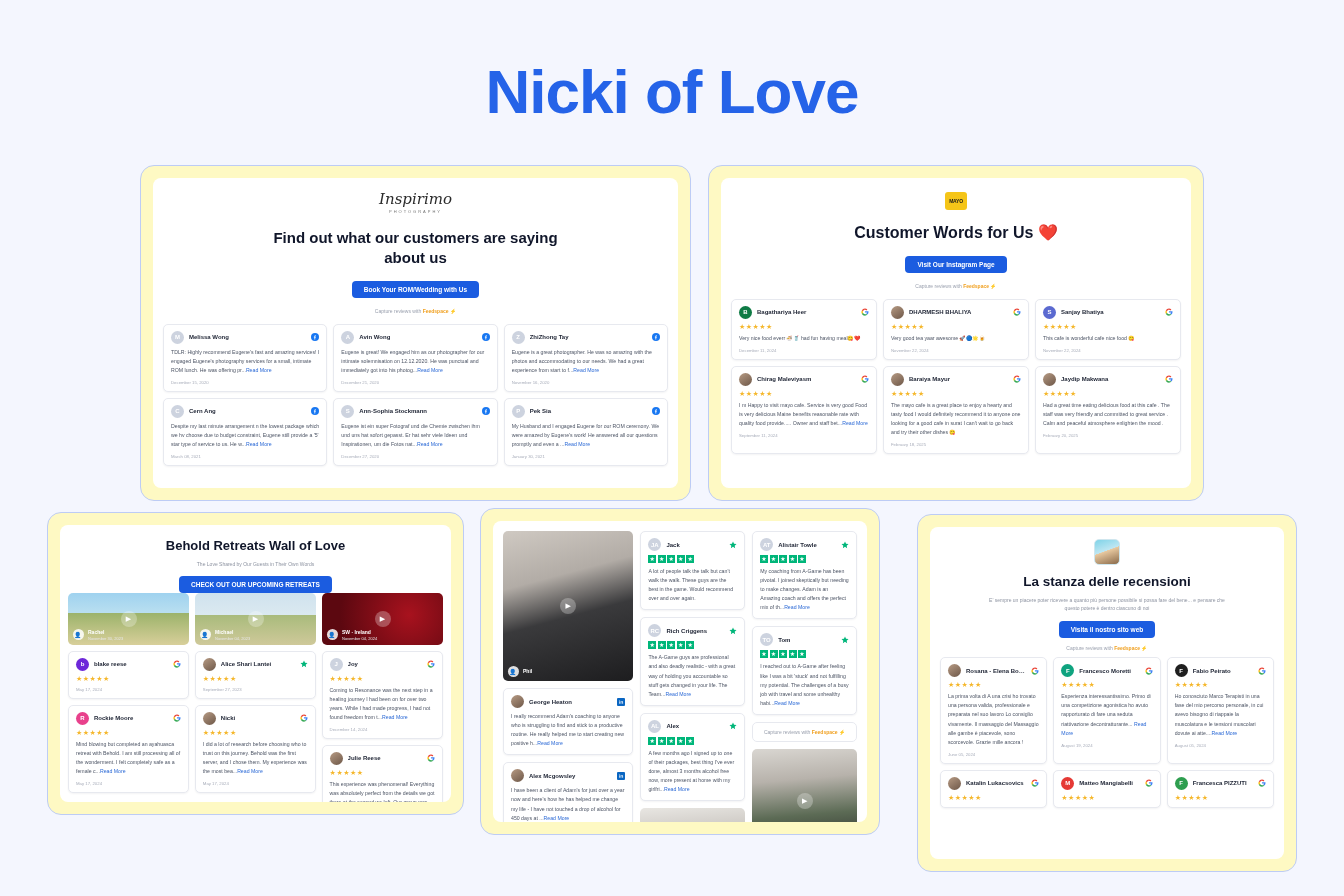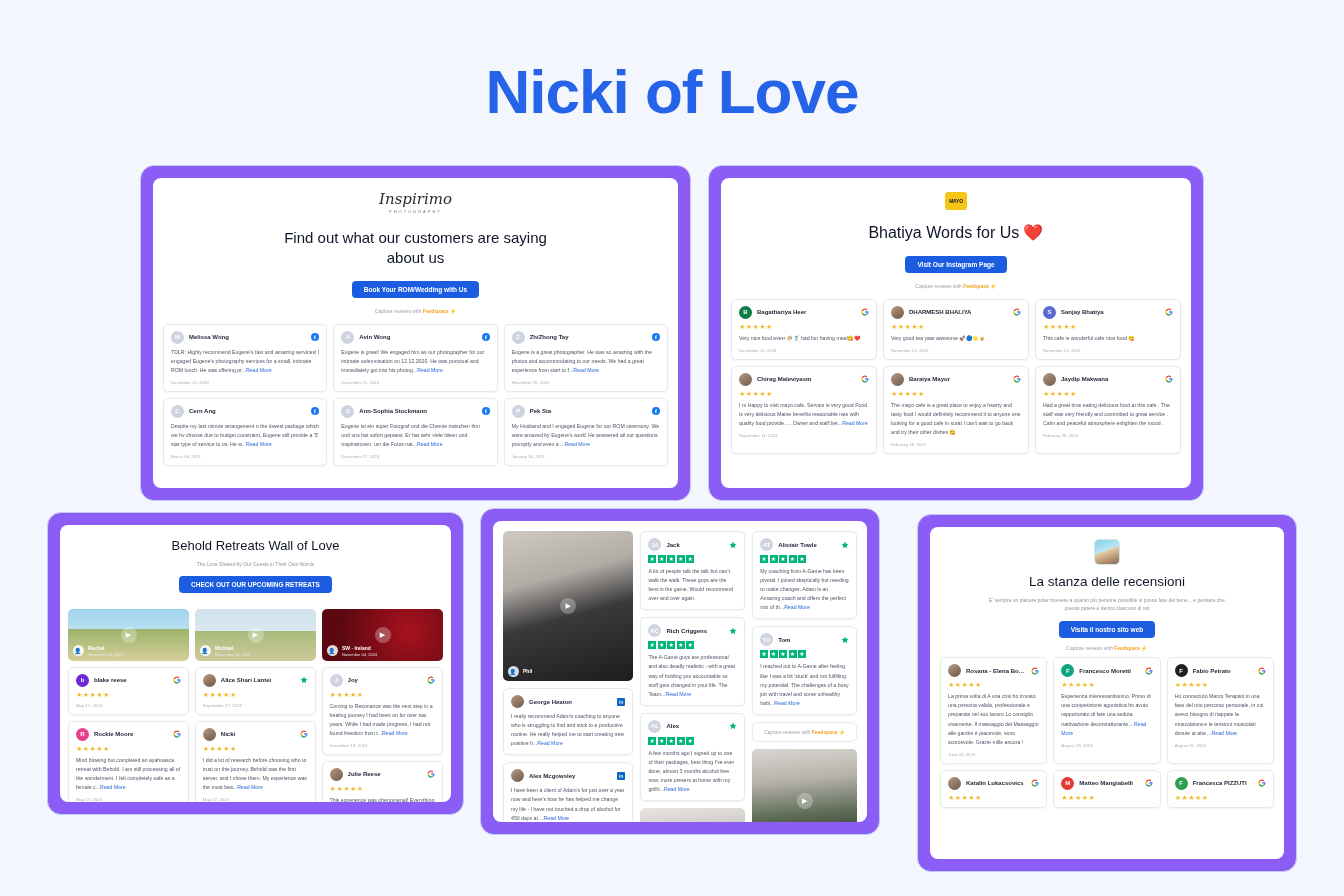--- a/index.html
+++ b/index.html
@@ -18,21 +18,21 @@
     font-size: 62px;
     font-weight: bold;
     letter-spacing: -1px;
     padding-top: 58px;
     line-height: 1.1;
   }
 
   
   .frame {
     position: absolute;
-    background: #8b5cf6;
+    background: #fef9c3;
     border: 1px solid #bdccf5;
     border-radius: 14px;
     padding: 12px;
     overflow: hidden;
   }
   .panel {
     background: #ffffff;
     border-radius: 8px;
     width: 100%;
     height: 100%;
@@ -54,21 +54,21 @@
     font-style: italic;
     font-size: 15px;
     color: #2b2b2b;
     line-height: 1;
   }
   .logo-sub {
     font-size: 4px; letter-spacing: 2px; color: #777;
     margin-top: 2px; text-transform: uppercase;
   }
   .wall-title {
-    font-size: 15px; font-weight: normal; color: #10162a;
+    font-size: 15px; font-weight: bold; color: #10162a;
     line-height: 1.35; margin: 14px auto 0; max-width: 300px;
   }
   .cta {
     display: inline-block; margin-top: 12px;
     background: #1b5ce0; color: #fff;
     font-size: 6.5px; font-weight: bold;
     padding: 5px 12px; border-radius: 4px;
     border: none; cursor: pointer; white-space: nowrap;
   }
   .capture {
@@ -277,21 +277,21 @@
           <div class="rdate">January 30, 2021</div>
         </div>
       </div>
   </div>
 </div>
 
 <div class="frame" id="frame-mayo">
   <div class="panel">
     <div class="wall-head">
       <div class="logo-badge">MAYO</div>
-      <div class="wall-title" style="font-size:16px;margin-top:12px">Bhatiya Words for Us ❤️</div>
+      <div class="wall-title" style="font-size:16px;margin-top:12px">Customer Words for Us ❤️</div>
       <button class="cta">Visit Our Instagram Page</button>
       <div class="capture">
         <span>Capture reviews with </span><b>Feedspace</b> ⚡
       </div>
     </div>
     <div class="rgrid c3" id="grid-mayo">
         <div class="rcard">
           <div class="rhead">
             <div class="avatar" style="background:#0f7b45">B</div>
             <div class="rname">Bagathariya Heer</div>
@@ -380,21 +380,21 @@
           <div class="stars">★★★★★</div>
           <div class="rtext">Had a great time eating delicious food at this cafe . The staff was very friendly and committed to great service . Calm and peaceful atmosphere enlighten the mood .</div>
           <div class="rdate">February 20, 2025</div>
         </div>
       </div>
   </div>
 </div>
 
 <div class="frame" id="frame-behold">
   <div class="panel">
-    <div class="wall-head" style="padding:12px 10px 16px">
+    <div class="wall-head" style="padding:12px 10px 0">
       <div class="wall-title" style="margin-top:0;font-size:13px;max-width:none">Behold Retreats Wall of Love</div>
       <div class="wall-sub">The Love Shared by Our Guests in Their Own Words</div>
       <button class="cta" style="margin-top:8px">CHECK OUT OUR UPCOMING RETREATS</button>
     </div>
     <div id="behold-vids">
         <div class="vtile vid-field">
           <div class="play">▶</div>
           <div class="vlabel">
             <div class="vavatar">👤</div>
             <div>

